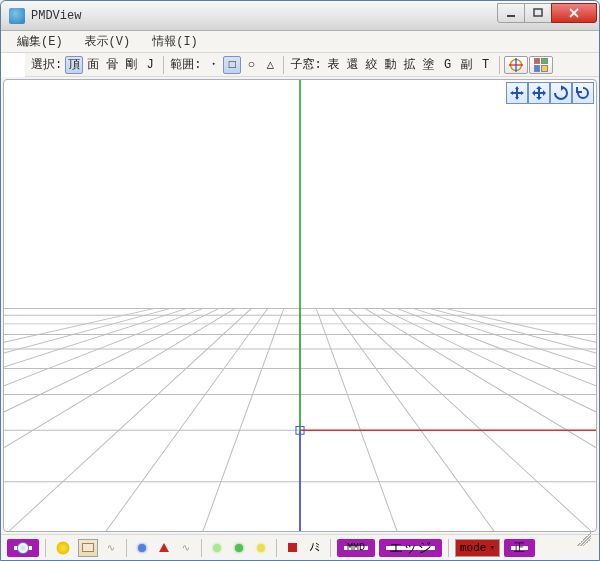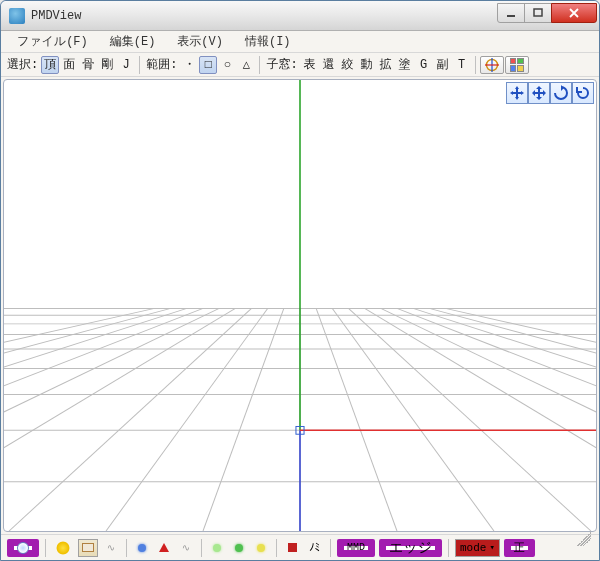--- a/index.html
+++ b/index.html
@@ -60,20 +60,21 @@
   .menu-item { padding: 2px 10px; color: #333; }
   
   .toolbar {
     height: 24px;
     background: #f6f4f0;
     border-bottom: 1px solid #d8d8d8;
     display: flex; align-items: center;
     padding: 0 4px;
     gap: 1px;
     white-space: nowrap;
+    margin-left: 24px;
   }
   .tb-label { padding: 0 2px; color: #222; }
   .tb-btn {
     min-width: 18px; height: 18px;
     border: 1px solid transparent;
     background: transparent;
     display: inline-flex; align-items: center; justify-content: center;
     font-size: 12px; color: #222;
     padding: 0 2px;
   }
@@ -196,21 +197,20 @@
       </div>
       <div class="win-btn close">
         <svg viewBox="0 0 12 10">
             <path d="M2 1 L10 9 M10 1 L2 9" stroke="#fff" stroke-width="1.8"></path>
           </svg>
       </div>
     </div>
   </div>
 
   <div class="menubar">
-    <div class="menu-item">ファイル(F)</div>
     <div class="menu-item">編集(E)</div>
     <div class="menu-item">表示(V)</div>
     <div class="menu-item">情報(I)</div>
   </div>
 
   <div class="toolbar">
     <span class="tb-label">選択:</span>
     <span class="tb-btn pressed">頂</span>
     <span class="tb-btn">面</span>
     <span class="tb-btn">骨</span>

